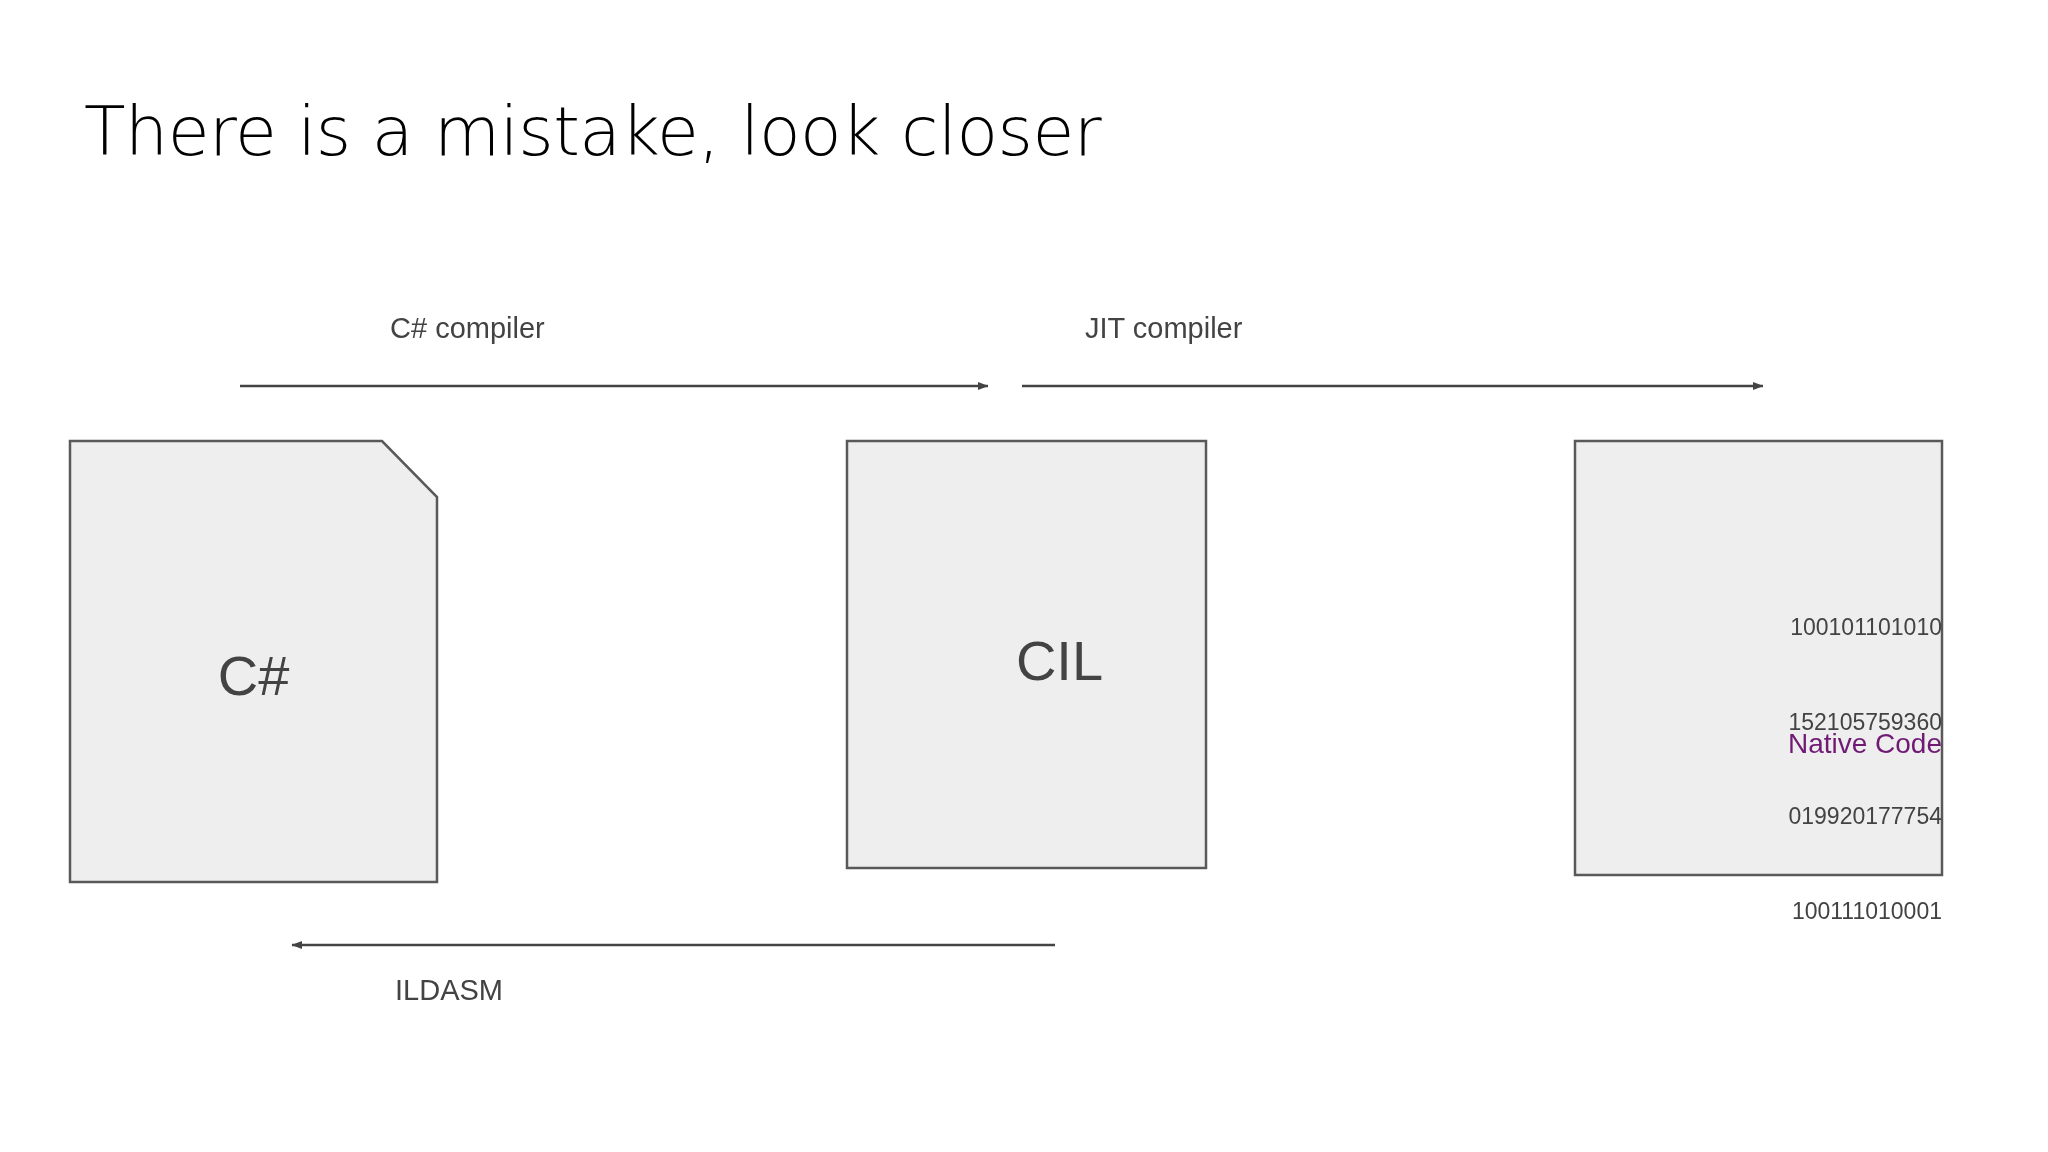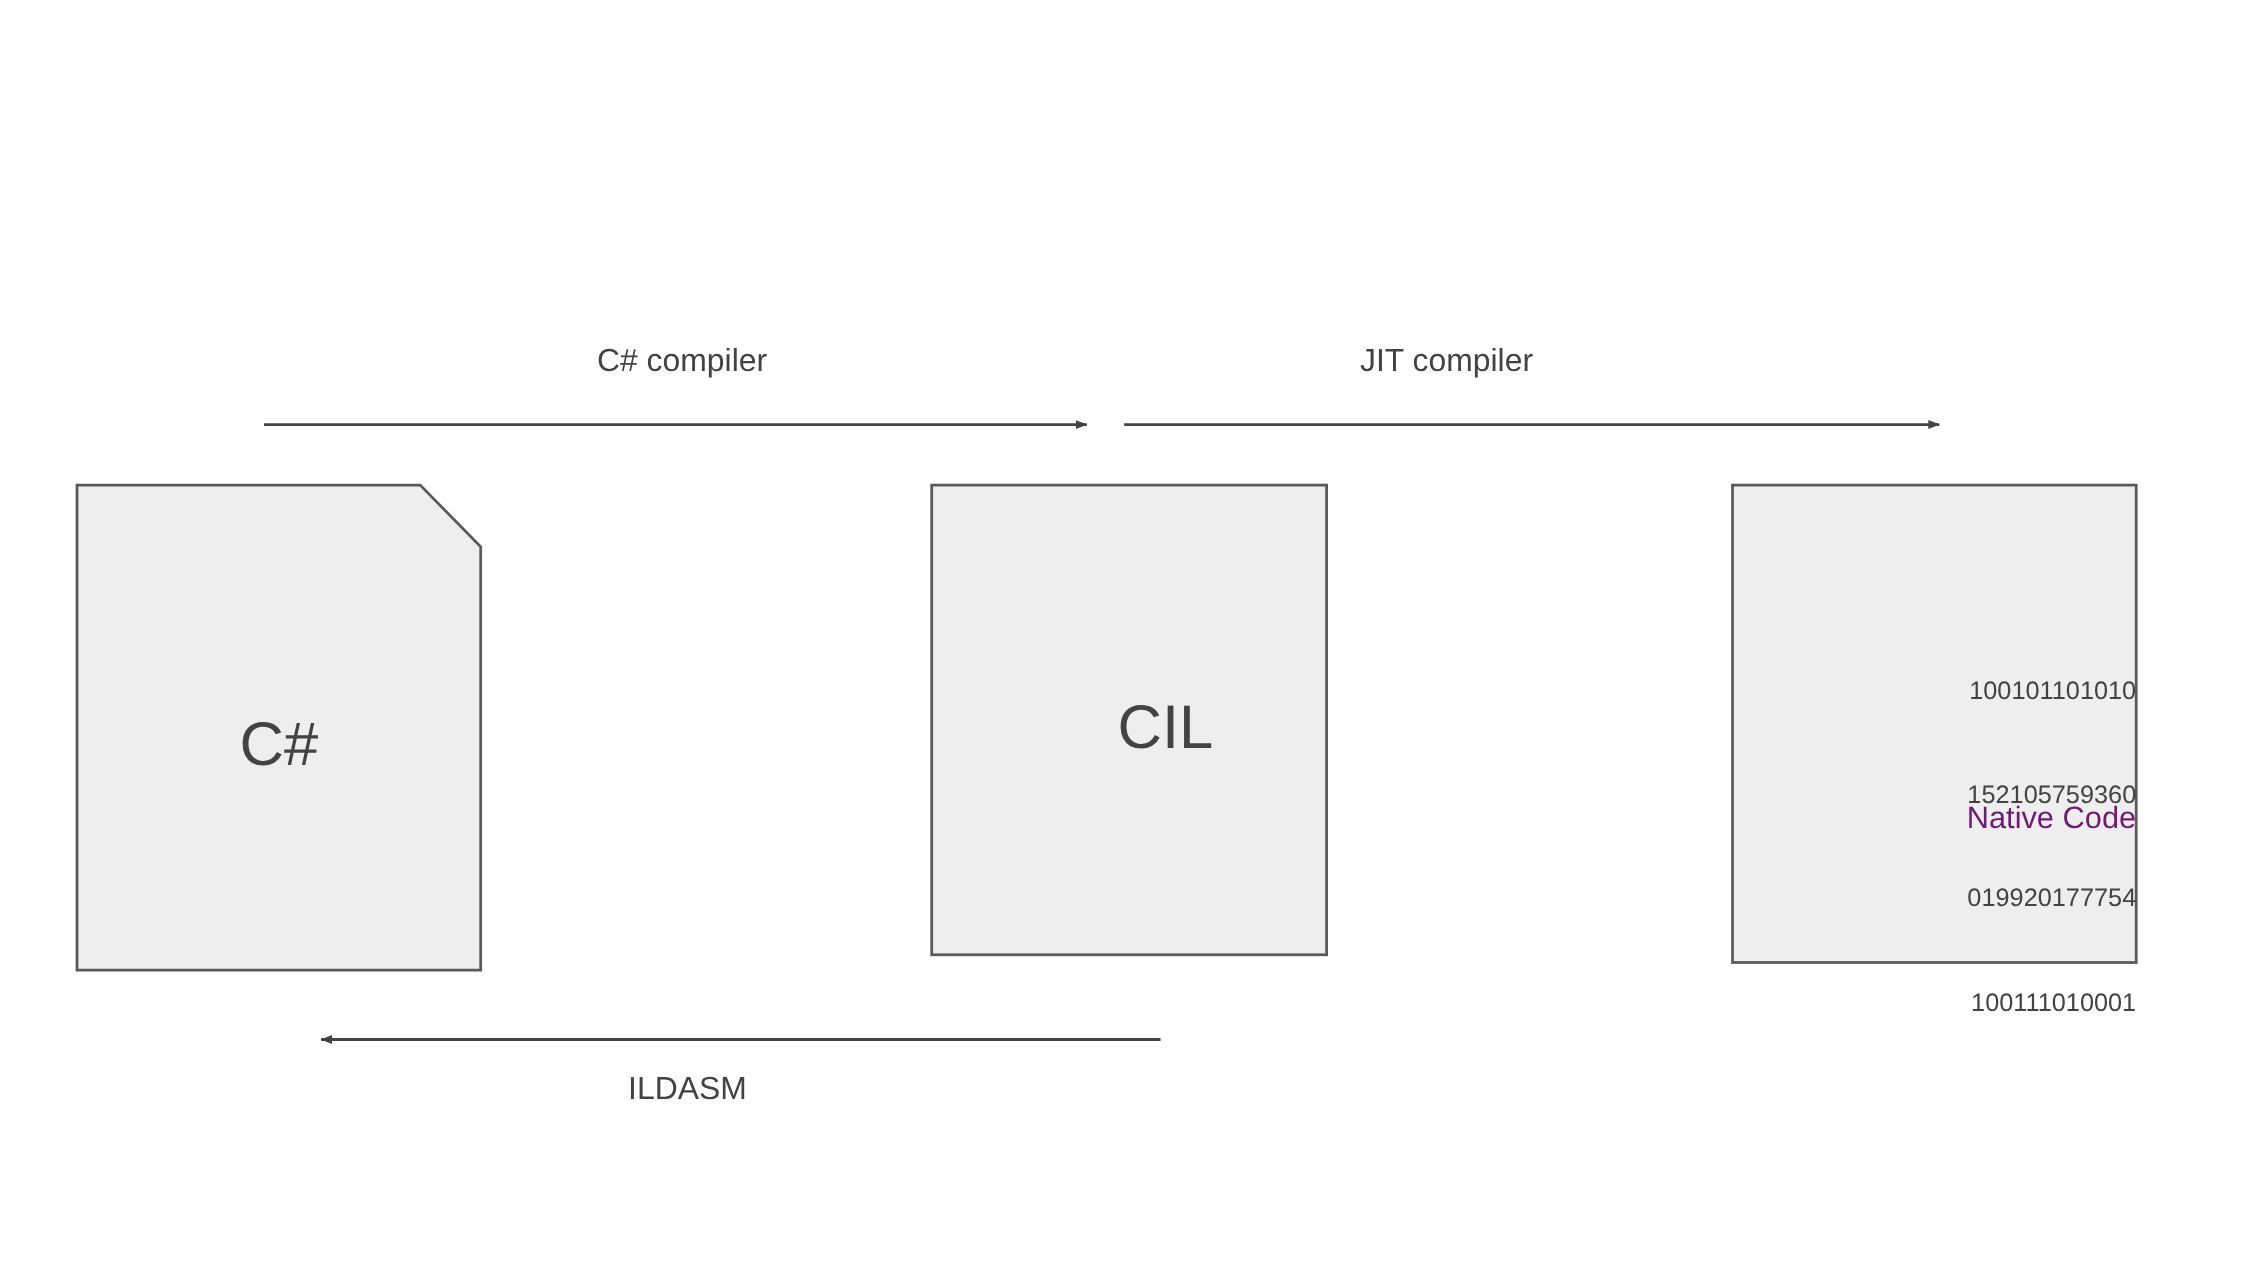--- a/index.html
+++ b/index.html
@@ -50,21 +50,21 @@
     color: #434343;
     font-family: "Liberation Sans", sans-serif;
     white-space: nowrap;
   }
   .big-label {
     font-size: 56px;
     font-weight: 400;
   }
   .arrow-label {
     position: absolute;
-    text-align: center;
+    text-align: left;
     color: #434343;
     font-family: "Liberation Sans", sans-serif;
     font-size: 29px;
     font-weight: 400;
     white-space: nowrap;
   }
   .binary-block {
     position: absolute;
     text-align: center;
     color: #434343;
@@ -123,20 +123,21 @@
     left: 395px;
     top: 974px;
     width: 460px;
   }
 </style>
 </head>
 <body>
 
 <div id="slide">
 
+  <div id="slide-title">There is a mistake, look closer</div>
 
   <svg id="diagram" viewBox="0 0 2048 1152" xmlns="http://www.w3.org/2000/svg">
     <defs>
       <marker id="arrowRight" markerWidth="11" markerHeight="11" refX="10" refY="5.5" orient="auto" markerUnits="userSpaceOnUse">
         <path d="M0,1.4 L10.5,5.5 L0,9.6 Z" fill="#434343"></path>
       </marker>
       <marker id="arrowLeft" markerWidth="11" markerHeight="11" refX="10" refY="5.5" orient="auto" markerUnits="userSpaceOnUse">
         <path d="M0,1.4 L10.5,5.5 L0,9.6 Z" fill="#434343"></path>
       </marker>
     </defs>

